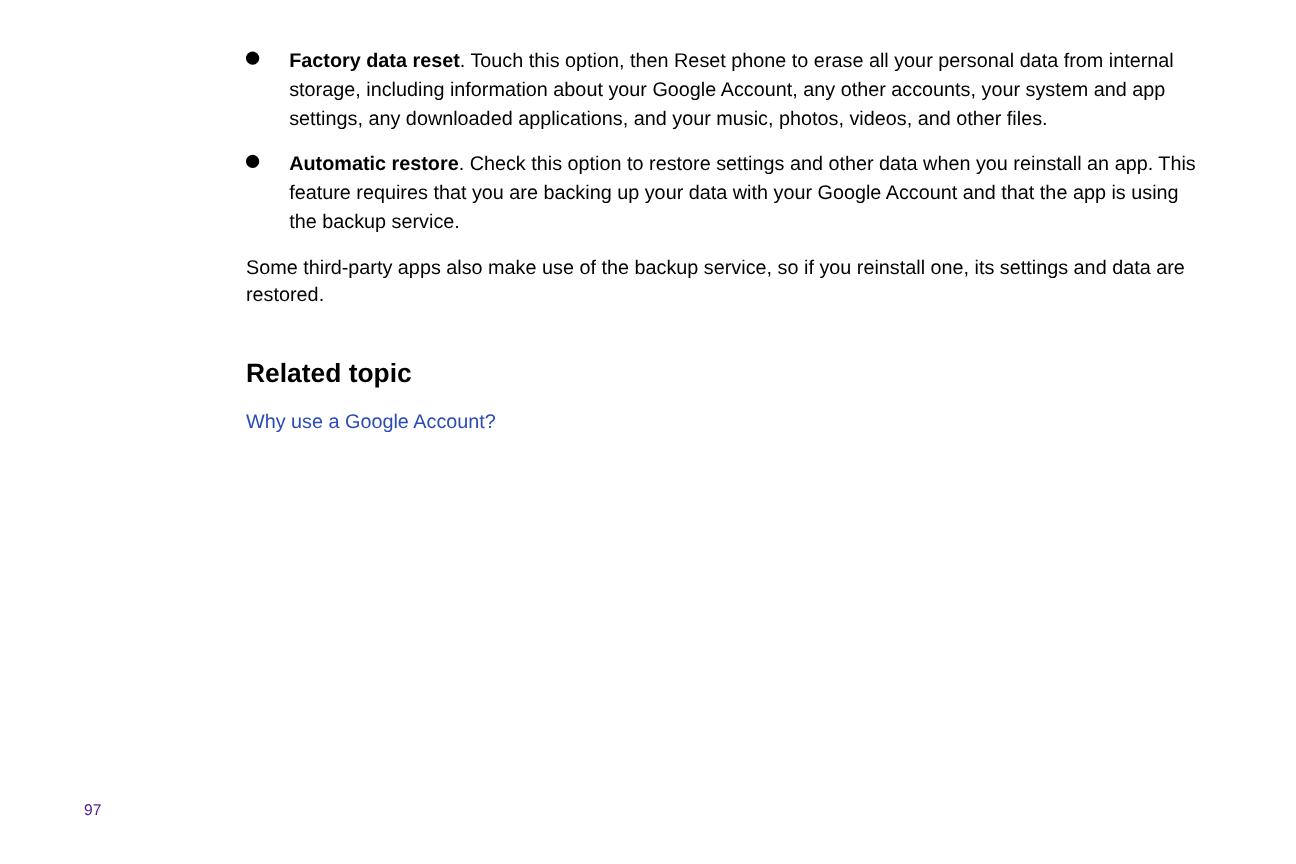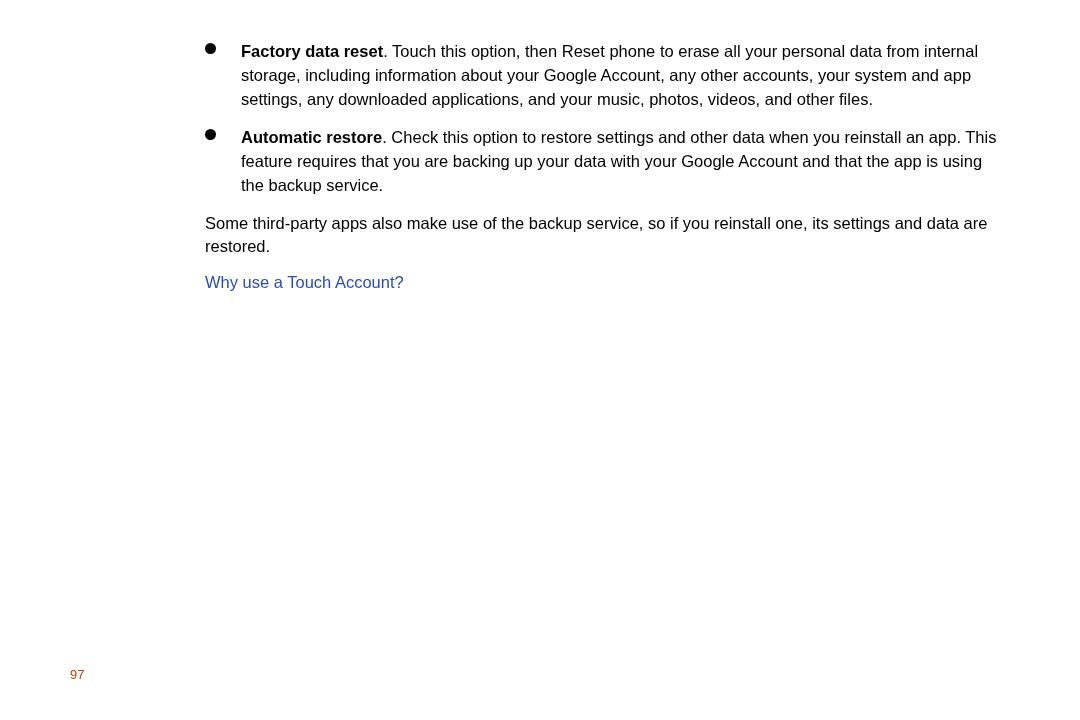--- a/index.html
+++ b/index.html
@@ -37,58 +37,59 @@
       border-radius: 50%;
     }
     .bold {
       font-weight: bold;
     }
     .continuation {
       padding-left: 36px;
       margin-bottom: 14px;
     }
     .plain-paragraph {
-      margin-bottom: 12px;
+      margin-bottom: 36px;
     }
     .heading {
       font-size: 22px;
       font-weight: bold;
       margin-top: 22px;
       margin-bottom: 14px;
     }
     .link {
       color: #2a4bb5;
       text-decoration: none;
       cursor: pointer;
       font-size: 16.5px;
     }
     .page-number {
       position: absolute;
       bottom: 35px;
       left: 70px;
       font-size: 13px;
-      color: #c2410c;
+      color: #4c1d95;
     }
   </style>
 </head>
 <body>
 
 <div class="content">
 
   <div class="bullet-item">
     <span class="bullet"></span>
     <span><span class="bold">Factory data reset</span><span>. Touch this option, then Reset phone to erase all your personal data from internal storage, including information about your Google Account, any other accounts, your system and app settings, any downloaded applications, and your music, photos, videos, and other files.</span></span>
   </div>
 
   <div class="bullet-item">
     <span class="bullet"></span>
     <span><span class="bold">Automatic restore</span><span>. Check this option to restore settings and other data when you reinstall an app. This feature requires that you are backing up your data with your Google Account and that the app is using the backup service.</span></span>
   </div>
 
 
   <div class="plain-paragraph">Some third-party apps also make use of the backup service, so if you reinstall one, its settings and data are restored.</div>
 
+  <div class="heading">Related topic</div>
 
-  <a class="link">Why use a Touch Account?</a>
+  <a class="link">Why use a Google Account?</a>
 
 </div>
 
 <div class="page-number">97</div>
 
 </body></html>

